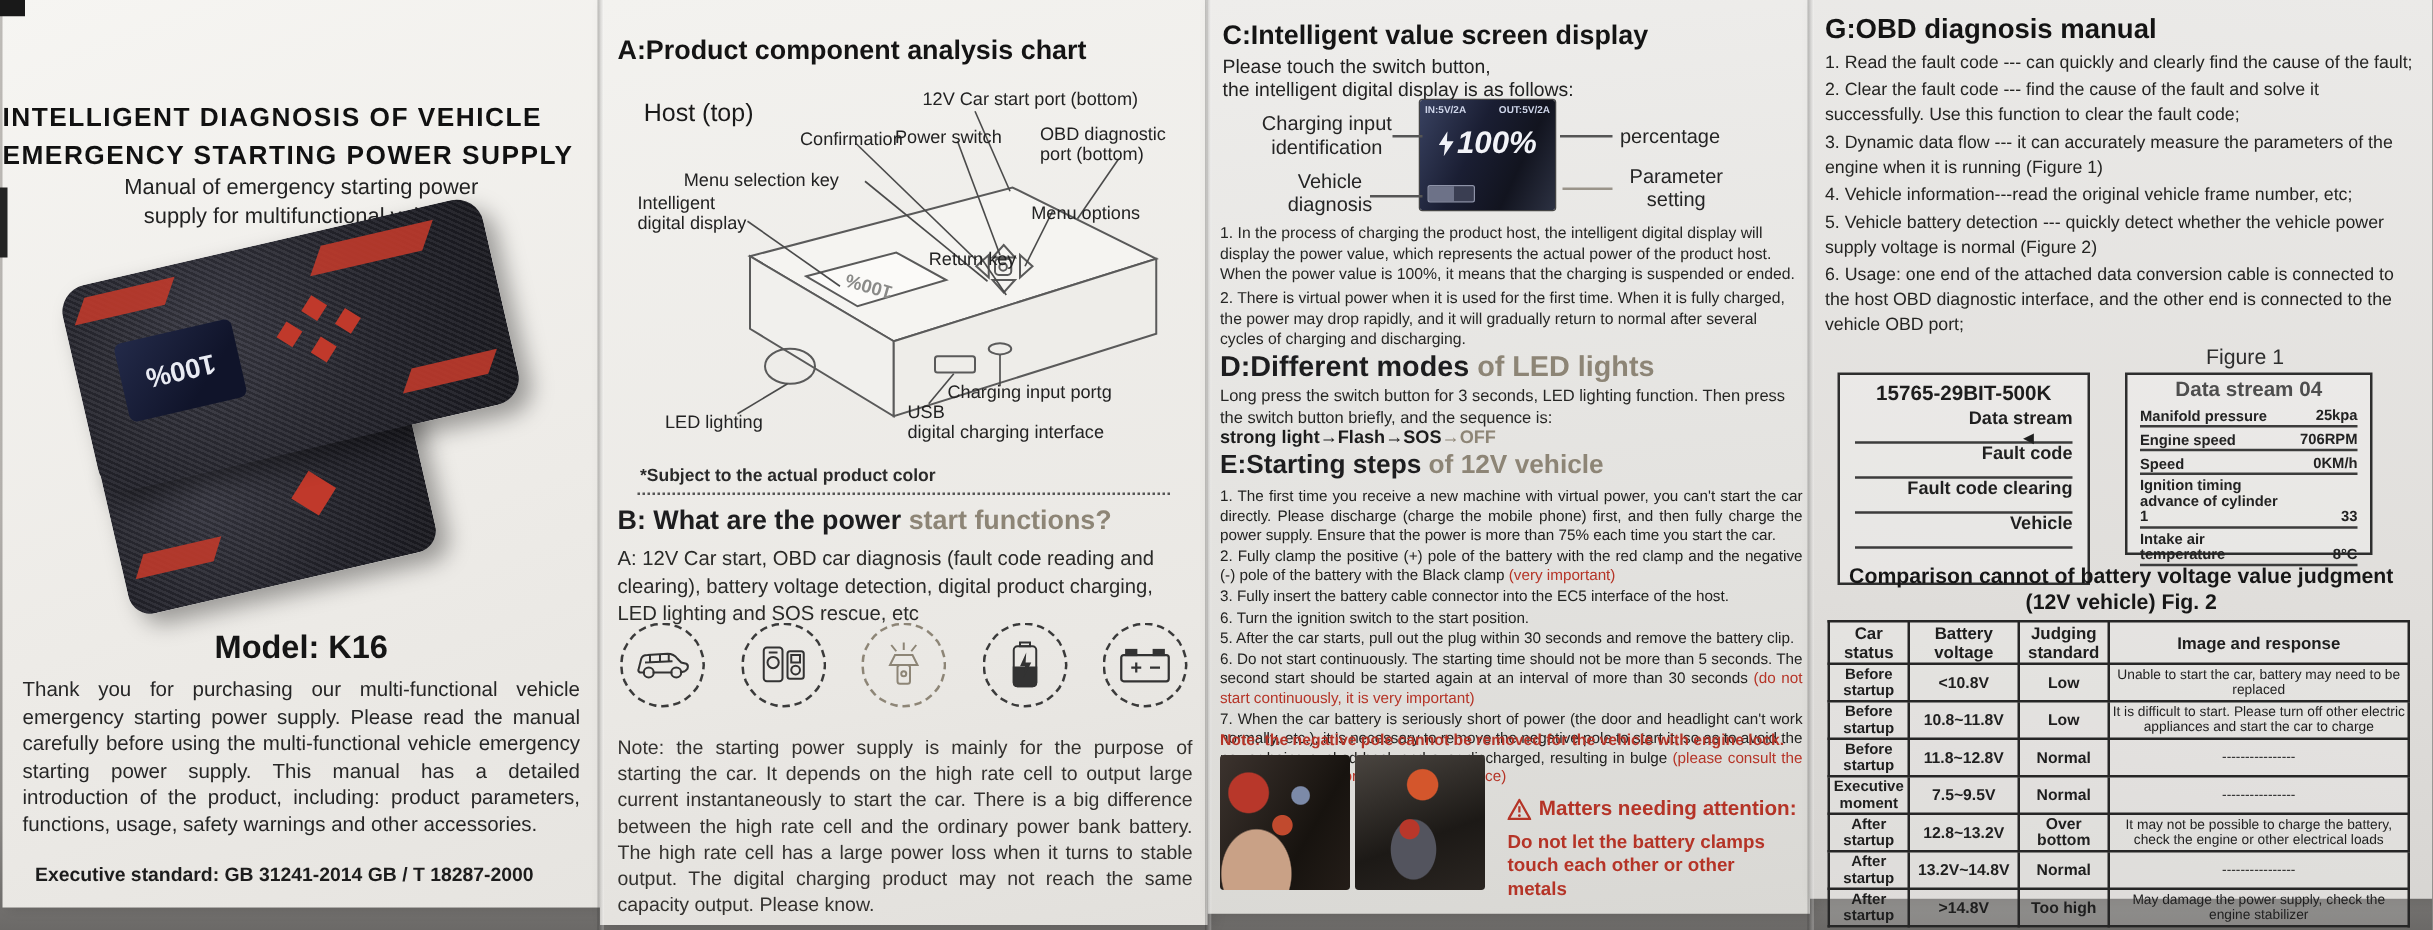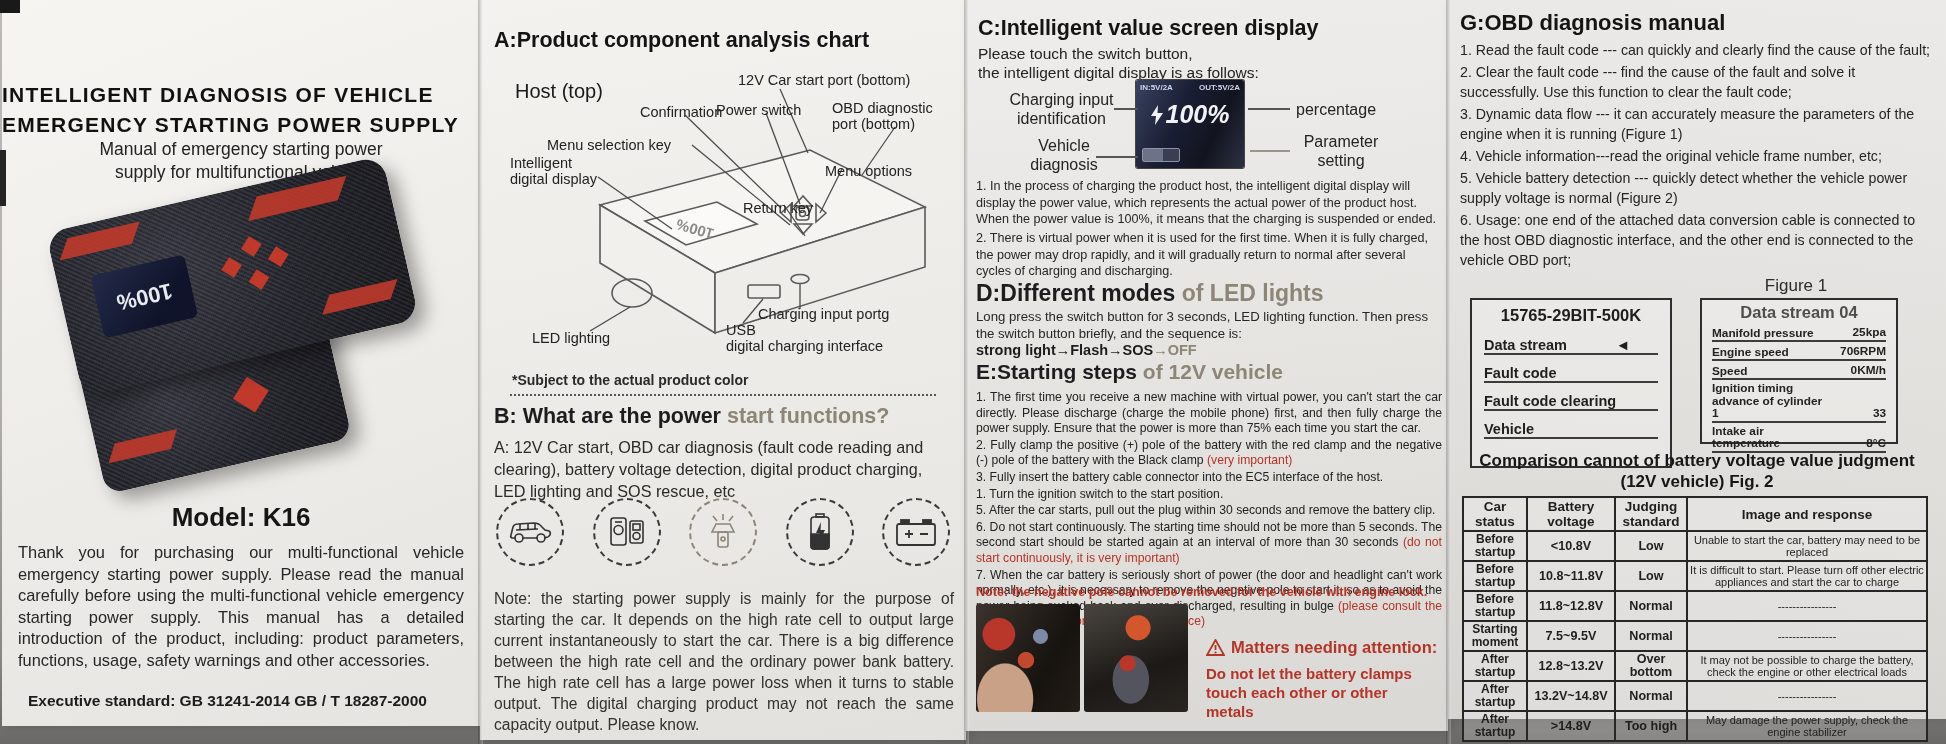--- a/index.html
+++ b/index.html
@@ -91,21 +91,21 @@
 
   
   .h-g{left:12px;top:10px;font-size:22px;font-weight:bold;color:#141414;}
   .g-items{left:12px;top:40px;width:474px;font-size:14.2px;line-height:20px;color:#242422;}
   .g-items p{margin:0 0 2px 0;}
   .fig1-label{left:250px;top:276px;width:196px;text-align:center;font-size:17px;color:#2c2c2c;}
   .obox{position:absolute;border:2.2px solid #2e2e2e;background:rgba(255,255,255,.25);}
   .box1{left:22px;top:298px;width:202px;height:170px;padding:4px 12px 0 12px;box-sizing:border-box;}
   .box1 .btitle{text-align:center;font-size:16.5px;font-weight:bold;color:#1d1d1d;margin:2px 0 2px 0;}
   .box1 .brow{display:flex;justify-content:space-between;align-items:flex-end;
-      border-bottom:2px solid #3c3c3c;font-size:14.5px;font-weight:600;color:#1f1f1f;height:26px;}
+      border-bottom:2px solid #3c3c3c;font-size:14.5px;font-weight:600;color:#1f1f1f;height:26px;flex-direction:column;}
   .box2{left:252px;top:298px;width:198px;height:146px;padding:2px 10px 0 10px;box-sizing:border-box;}
   .box2 .btitle{text-align:center;font-size:16.5px;font-weight:bold;color:#4e4e4e;margin:1px 0;}
   .box2 .brow{display:flex;justify-content:space-between;align-items:flex-end;
       border-bottom:2px solid #3c3c3c;font-size:11.8px;font-weight:600;color:#222;padding:2px 0 1px 0;}
   .box2 .brow .lab{max-width:68%;line-height:12.5px;}
   .fig2-title{left:0;right:0;top:450px;text-align:center;font-size:17px;font-weight:bold;color:#161616;line-height:21px;}
   table.fig2{position:absolute;left:14px;top:496px;width:466px;border-collapse:collapse;background:rgba(255,255,255,.2);}
   table.fig2 th,table.fig2 td{border:2px solid #262626;text-align:center;padding:1px 2px;color:#1e1e1e;}
   table.fig2 th{font-size:13.5px;font-weight:bold;height:30px;}
   td.c-status{font-size:12px;font-weight:600;width:58px;line-height:13px;}
@@ -301,21 +301,21 @@
     <div class="abs h-d"><span class="dark">D:Different modes</span><span class="faded"> of LED lights</span></div>
     <div class="abs d-text">Long press the switch button for 3 seconds, LED lighting function. Then press the switch button briefly, and the sequence is:</div>
     <div class="abs d-seq"><span>strong light→Flash→SOS</span><span class="faded">→OFF</span></div>
 
     <div class="abs h-e"><span class="dark">E:Starting steps</span><span class="faded"> of 12V vehicle</span></div>
 
     <div class="abs steps">
       <p><span>1. The first time you receive a new machine with virtual power, you can't start the car directly. Please discharge (charge the mobile phone) first, and then fully charge the power supply. Ensure that the power is more than 75% each time you start the car.</span><span class="red"></span></p>
       <p><span>2. Fully clamp the positive (+) pole of the battery with the red clamp and the negative (-) pole of the battery with the Black clamp </span><span class="red">(very important)</span></p>
       <p><span>3. Fully insert the battery cable connector into the EC5 interface of the host.</span><span class="red"></span></p>
-      <p><span>1. Turn the ignition switch to the start position.</span><span class="red"></span></p>
+      <p><span>6. Turn the ignition switch to the start position.</span><span class="red"></span></p>
       <p><span>5. After the car starts, pull out the plug within 30 seconds and remove the battery clip.</span><span class="red"></span></p>
       <p><span>6. Do not start continuously. The starting time should not be more than 5 seconds. The second start should be started again at an interval of more than 30 seconds </span><span class="red">(do not start continuously, it is very important)</span></p>
       <p><span>7. When the car battery is seriously short of power (the door and headlight can't work normally, etc.), it is necessary to remove the negative pole to start it, so as to avoid the power being sucked back and over discharged, resulting in bulge </span><span class="red">(please consult the customer service for one-to-one guidance)</span></p>
     </div>
     <div class="abs e-note red">Note: the negative pole cannot be removed for the vehicle with engine lock.</div>
 
     <div class="photo ph1"></div>
     <div class="photo ph2"></div>
 
     <div class="abs attn-title red">
@@ -410,21 +410,21 @@
           <td class="c-judge">Low</td>
             <td class="c-resp">It is difficult to start. Please turn off other electric appliances and start the car to charge</td>
         </tr>
         <tr>
           <td class="c-status">Before startup</td>
             <td class="c-volt">11.8~12.8V</td>
           <td class="c-judge">Normal</td>
             <td class="c-resp">----------------</td>
         </tr>
         <tr>
-          <td class="c-status">Starting moment</td>
+          <td class="c-status">Executive moment</td>
             <td class="c-volt">7.5~9.5V</td>
           <td class="c-judge">Normal</td>
             <td class="c-resp">----------------</td>
         </tr>
         <tr>
           <td class="c-status">After startup</td>
             <td class="c-volt">12.8~13.2V</td>
           <td class="c-judge">Over bottom</td>
             <td class="c-resp">It may not be possible to charge the battery, check the engine or other electrical loads</td>
         </tr>

